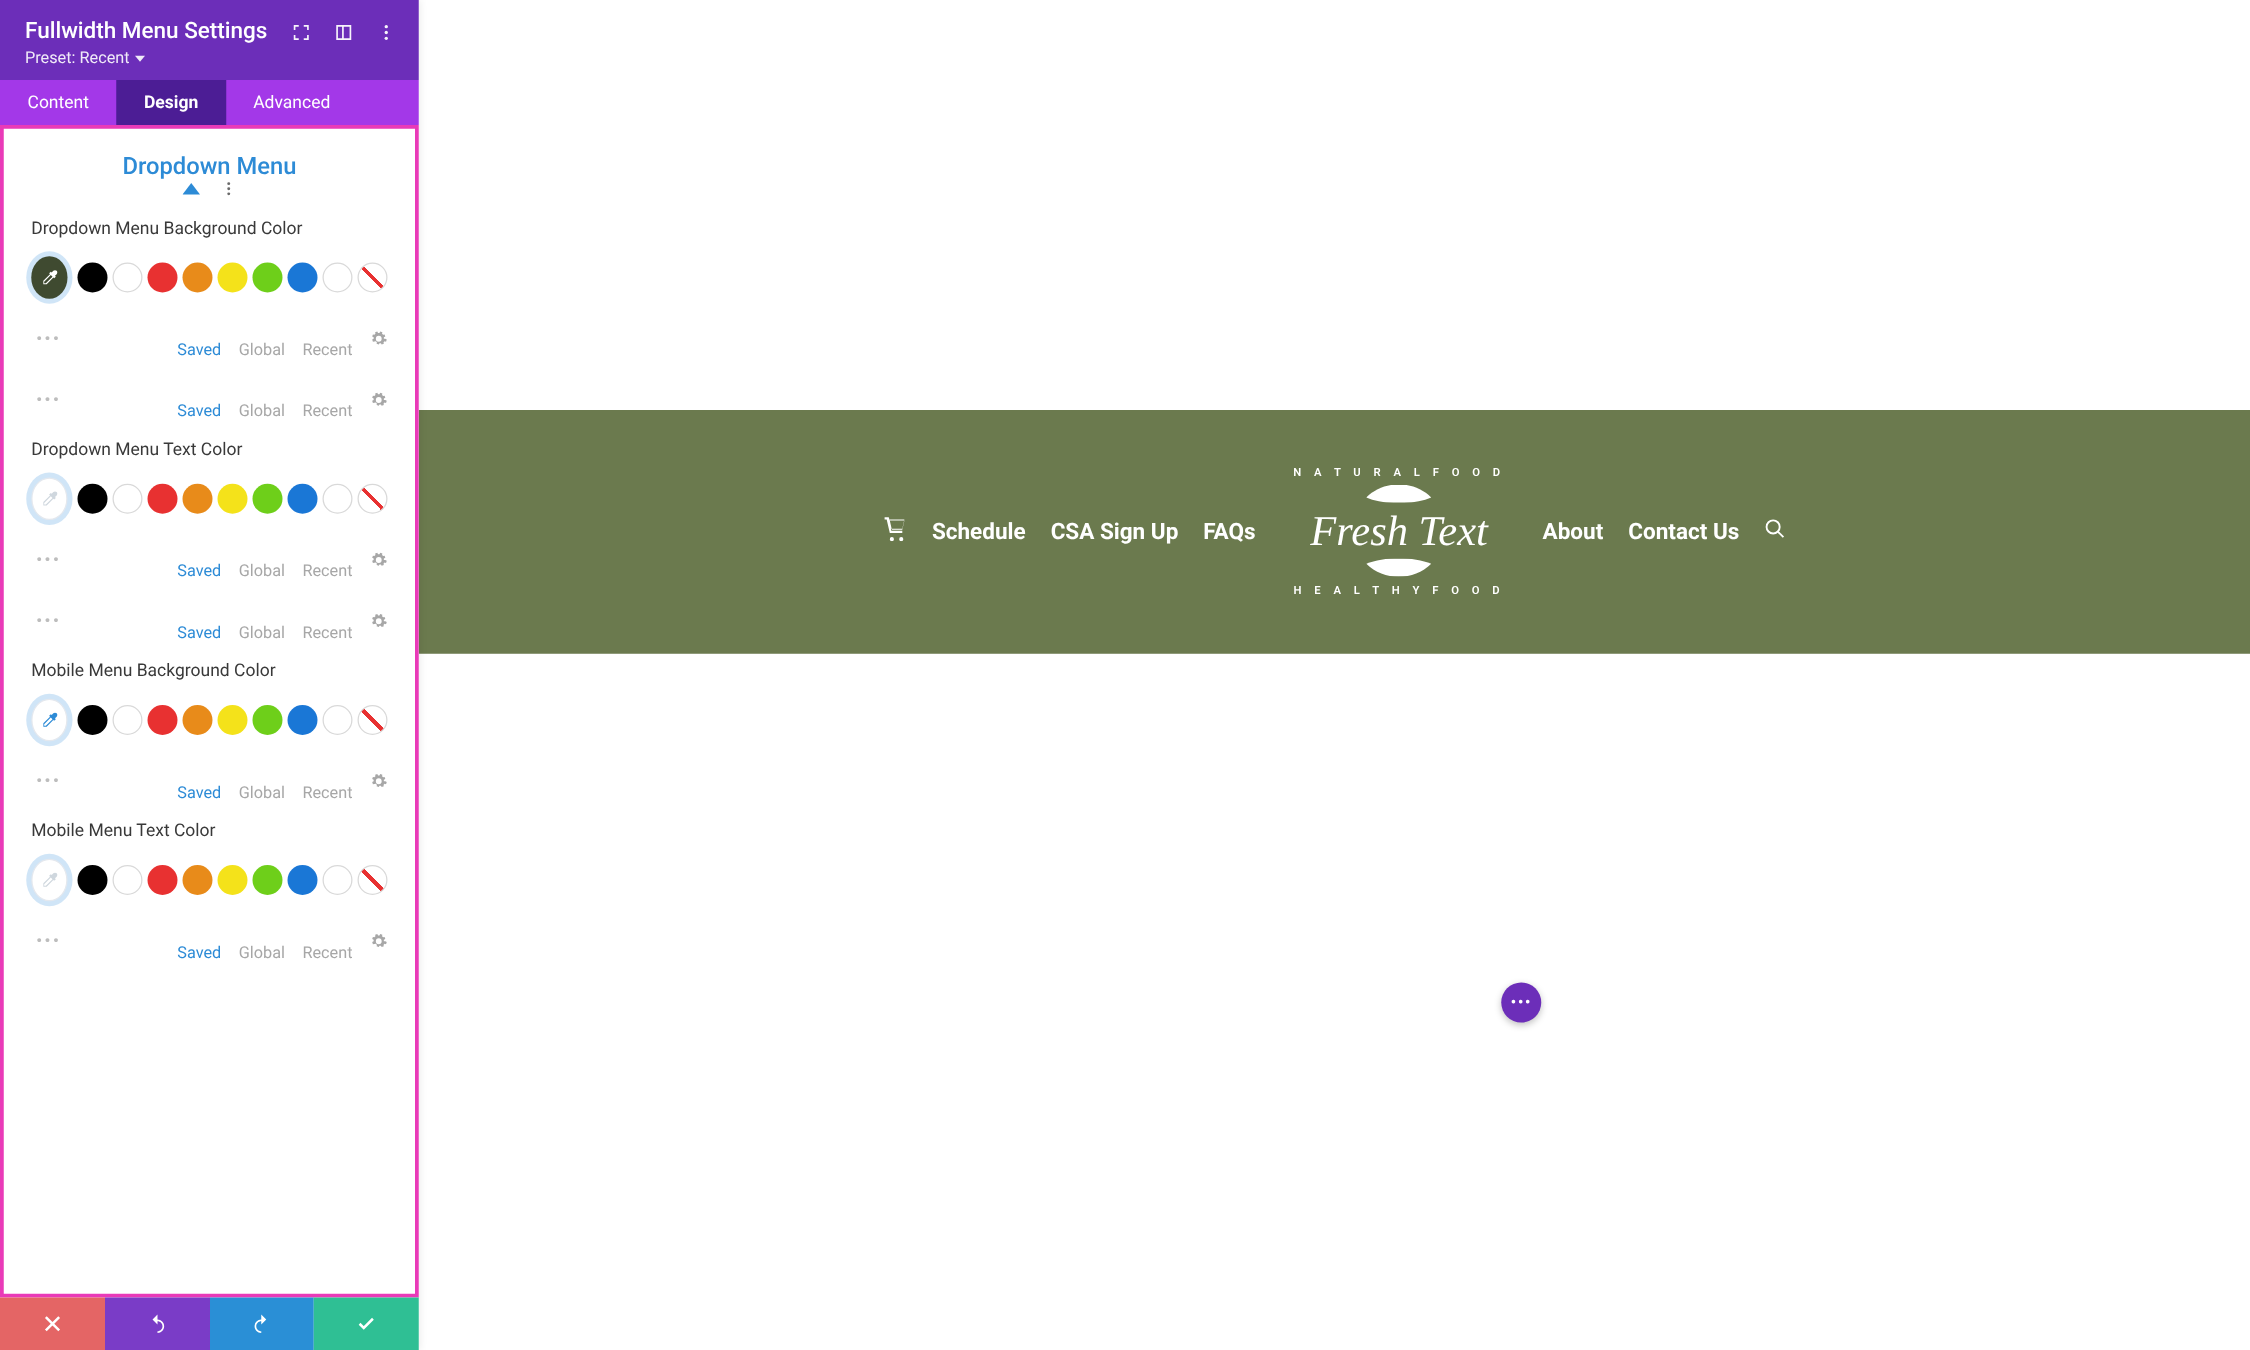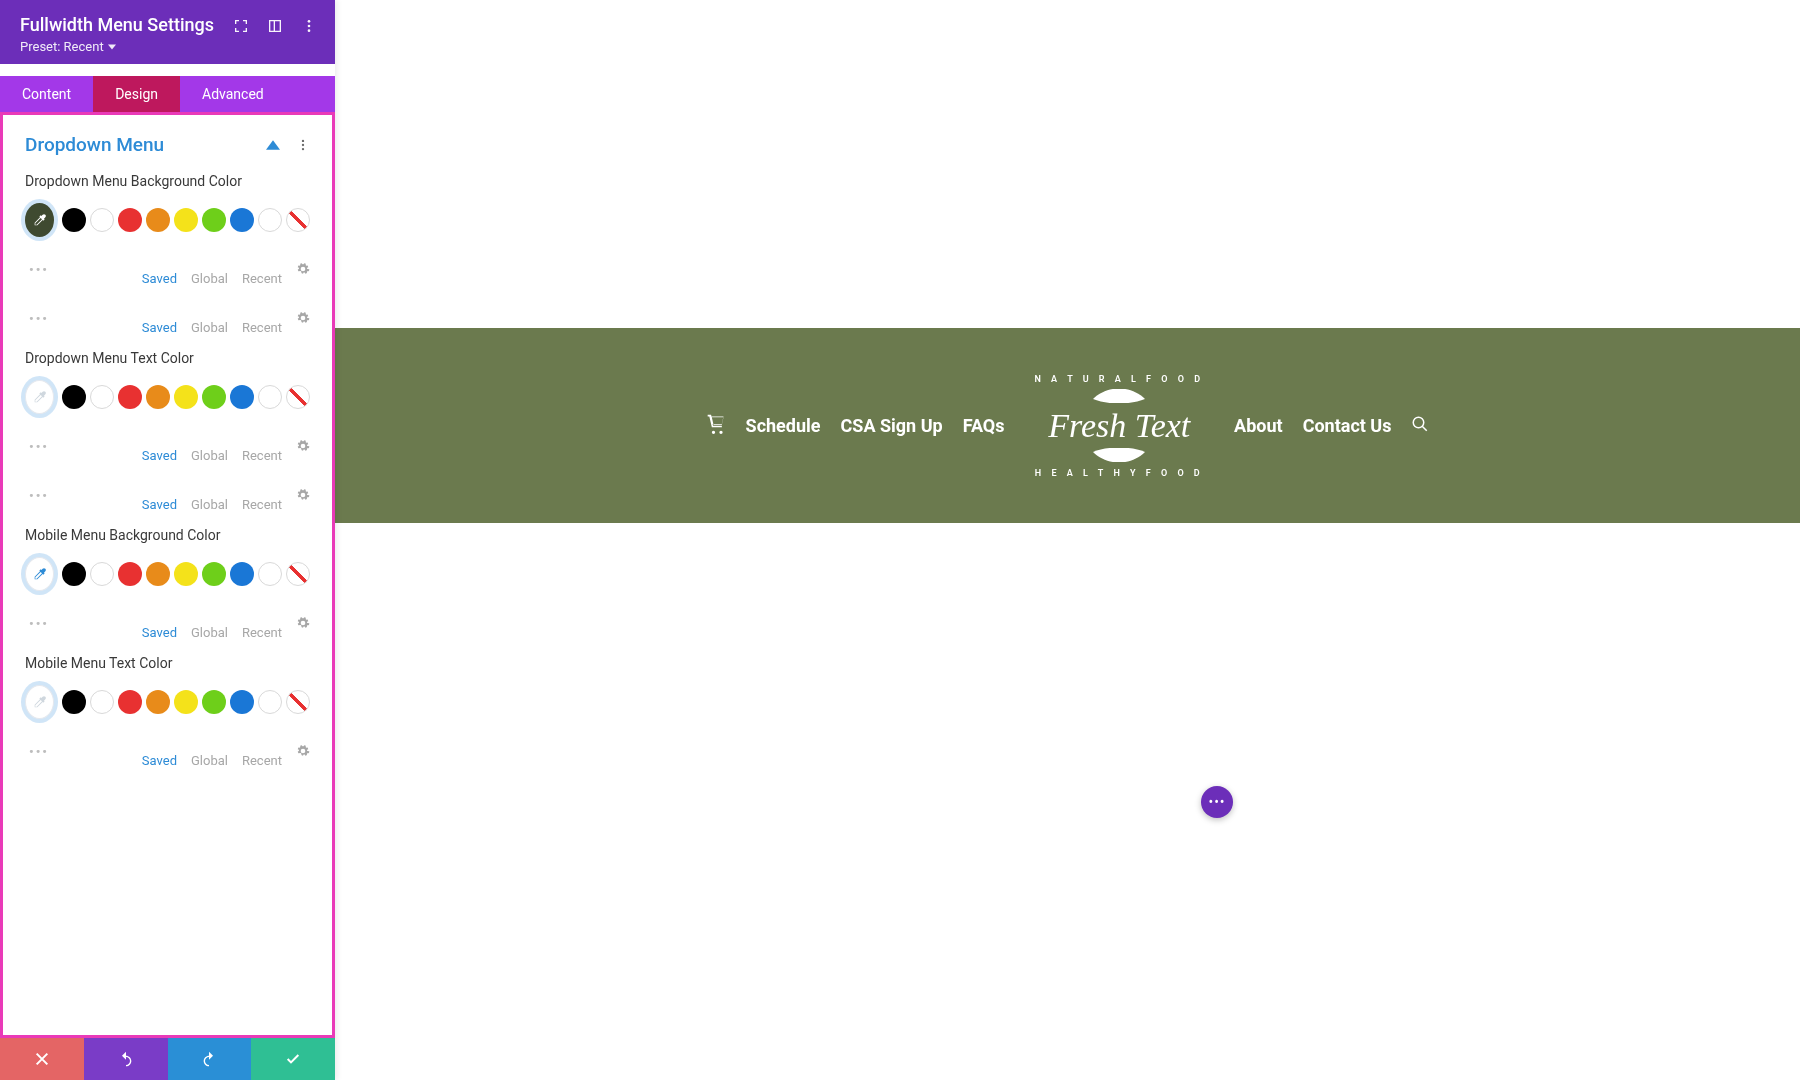--- a/index.html
+++ b/index.html
@@ -6,26 +6,26 @@
 body { background:#fff; width:1800px; height:1080px; overflow:hidden; position:relative; }
 
 
 .panel { position:absolute; left:0; top:0; width:335px; height:100%; display:flex; flex-direction:column; background:#fff; z-index:10; box-shadow: 2px 0 6px rgba(0,0,0,.08);}
 .panel-header { background:#6c2eb9; color:#fff; padding:14px 20px 10px 20px; display:flex; align-items:flex-start; justify-content:space-between; position:relative;}
 .panel-title { font-size:18px; font-weight:500; }
 .panel-preset { font-size:13px; opacity:.9; display:flex; align-items:center; gap:4px; margin-top:4px;}
 .panel-icons { display:flex; gap:18px; align-items:center; position:absolute; right:18px; top:18px;}
 .panel-icons svg { width:16px; height:16px; fill:#fff; opacity:.95; }
 
-.tabs { display:flex; background:#a338e8;margin-top:12px; }
+.tabs { display:flex; background:#a338e8; }
 .tab { flex:0 0 auto; padding:10px 22px; font-size:14px; color:#fff; cursor:pointer; }
-.tab.active { background:#be185d; }
+.tab.active { background:#4c1d95;font-weight:bold; }
 
 .panel-body { flex:1; overflow-y:auto; border:3px solid #e93ab8; border-top:3px solid #e93ab8; padding:0; }
-.section-header { display:flex; align-items:center; justify-content:space-between; padding:18px 22px 10px 22px; }
+.section-header { display:flex; align-items:center; justify-content:space-between; padding:18px 22px 10px 22px;flex-direction:column; }
 .section-title { font-size:19px; color:#2d8bd6; font-weight:500; }
 .section-icons { display:flex; gap:16px; align-items:center; }
 .section-icons svg { width:14px; height:14px; fill:#2d8bd6; }
 .section-icons .dots { fill:#6a6a6a; }
 
 .field { padding:6px 22px 8px 22px; }
 .field-label { font-size:14px; color:#393939; margin-bottom:12px; line-height:1.35;}
 .swatches { display:flex; gap:4px; align-items:center; }
 .swatch { width:24px; height:24px; border-radius:50%; cursor:pointer; flex:0 0 24px;}
 .swatch.outline { border:1px solid #d9d9d9; background:#fff; }

